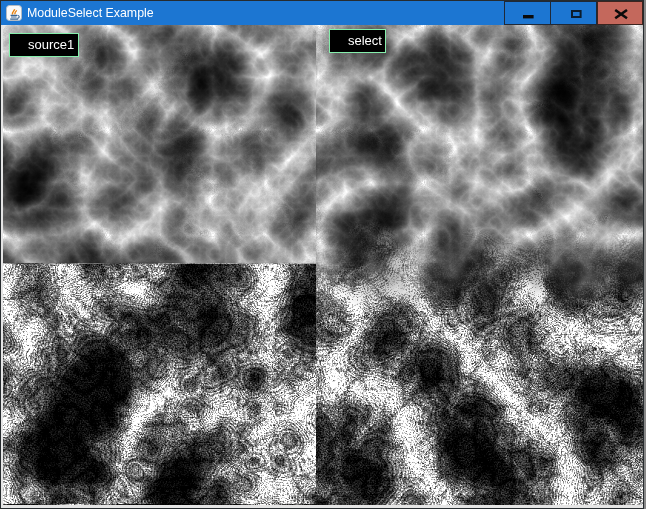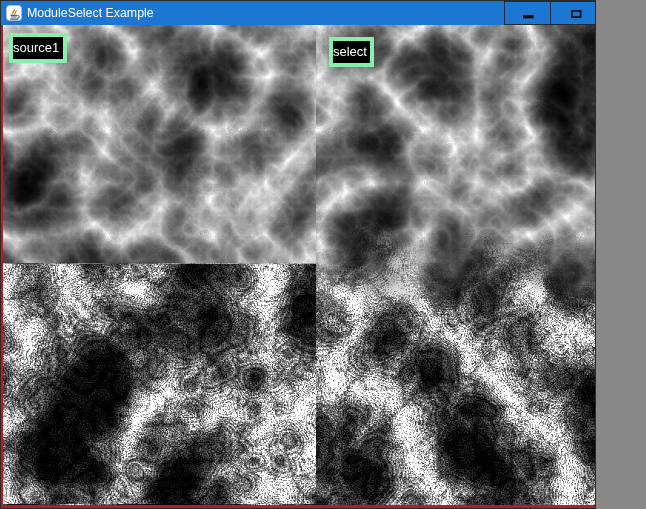--- a/index.html
+++ b/index.html
@@ -1,28 +1,28 @@
 <!DOCTYPE html>
 <html><head>
 <meta charset="utf-8">
 <style>
 html,body{margin:0;padding:0;background:#888;}
-#win{position:relative;width:596px;height:509px;overflow:hidden;box-sizing:border-box;
-  font-family:"Liberation Sans",sans-serif;background:#b91c1c;border:1px solid #262b2e;}
+#win{position:relative;width:644px;height:509px;overflow:hidden;box-sizing:border-box;
+  font-family:"Liberation Sans",sans-serif;background:#e5e5e5;border:1px solid #262b2e;}
 #titlebar{position:absolute;left:0;top:0;width:644px;height:24px;background:#1c76d2;}
 #icon{position:absolute;left:5px;top:4px;width:16px;height:16px;}
 #title{position:absolute;left:26px;top:0;height:24px;line-height:25px;
   color:#fff;font-size:12.4px;opacity:0.999;}
 .btn{position:absolute;top:0;height:24px;box-sizing:border-box;}
 #btnmin{left:503px;width:47px;background:#1c76d2;border:1px solid #1f2937;}
 #btnmax{left:549px;width:47px;background:#1c76d2;border:1px solid #1f2937;}
 #btnclose{left:596px;width:46px;background:#c4685c;border:1px solid #3c241f;}
 .sym{position:absolute;}
 #client{position:absolute;left:2px;top:24px;width:640px;height:480px;overflow:hidden;}
-.label{position:absolute;background:#000;border:4px solid #86efac;padding:3px 3px 4px 0;font-size:0;opacity:0.999;}
+.label{position:absolute;background:#000;border:1px solid #86efac;padding:3px 3px 4px 18px;font-size:0;opacity:0.999;}
 .label svg{display:block;}
 .label text{fill:#fff;font-family:"Liberation Sans",sans-serif;font-size:13px;}
 </style>
 </head>
 <body>
 <div id="win">
   <div id="titlebar">
     <svg id="icon" viewBox="0 0 16 16">
       <rect x="0.5" y="0.5" width="15" height="15" rx="3" fill="#fafafa" stroke="#b5bcc4" stroke-width="1"></rect>
       <path d="M6.6 9.6 C5.9 7.6 7.4 6.2 8.8 4.4" stroke="#e8820c" stroke-width="1.5" fill="none"></path>
@@ -128,19 +128,19 @@
           <rect width="640" height="480" filter="url(#fgrain)"></rect>
         </g>
       <rect width="313" height="238" filter="url(#fsmooth2)"></rect>
       <rect y="239" width="313" height="240" filter="url(#fgrain2)"></rect>
     </svg>
     <div class="label" style="left:6px;top:8px">
         <svg width="47" height="15">
           <text x="0" y="11.5">source1</text>
         </svg>
       </div>
-    <div class="label" style="left:326px;top:12px">
+    <div class="label" style="left:326px;top:4px">
         <svg width="34" height="15">
           <text x="0" y="11.5">select</text>
         </svg>
       </div>
   </div>
 </div>
 
 </body></html>

